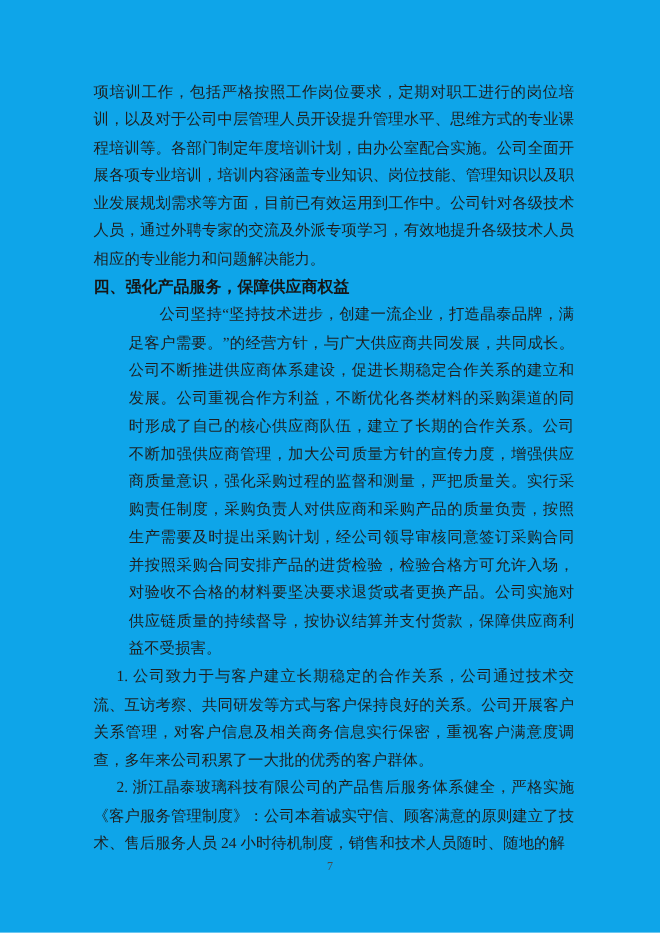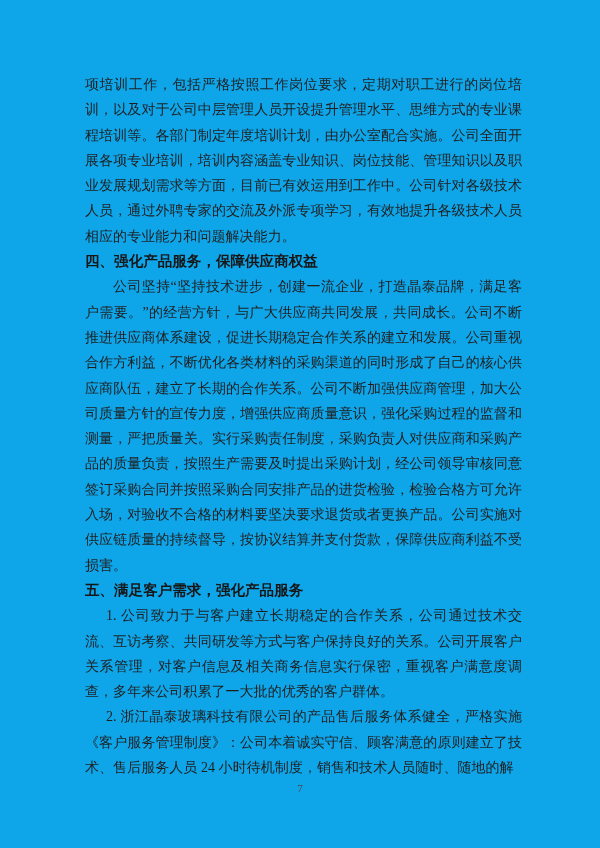--- a/index.html
+++ b/index.html
@@ -33,20 +33,21 @@
   }
   .content p.heading {
     font-family: "Liberation Sans", "DejaVu Sans", sans-serif;
     font-weight: bold;
     font-size: 14.5px;
     text-align: left;
     color: #161616;
   }
   .content p.indent {
     text-indent: 2em;
+    margin-left: 32px;
   }
   .content p.num {
     text-indent: 1.5em;
   }
   .page-number {
     position: absolute;
     top: 782px;
     left: 0;
     width: 600px;
     text-align: center;
@@ -56,18 +57,17 @@
   }
 </style>
 </head>
 <body>
 
 <div class="page">
   <div class="content">
     <p class="body">项培训工作，包括严格按照工作岗位要求，定期对职工进行的岗位培训，以及对于公司中层管理人员开设提升管理水平、思维方式的专业课程培训等。各部门制定年度培训计划，由办公室配合实施。公司全面开展各项专业培训，培训内容涵盖专业知识、岗位技能、管理知识以及职业发展规划需求等方面，目前已有效运用到工作中。公司针对各级技术人员，通过外聘专家的交流及外派专项学习，有效地提升各级技术人员相应的专业能力和问题解决能力。</p>
     <p class="heading">四、强化产品服务，保障供应商权益</p>
     <p class="body indent">公司坚持“坚持技术进步，创建一流企业，打造晶泰品牌，满足客户需要。”的经营方针，与广大供应商共同发展，共同成长。公司不断推进供应商体系建设，促进长期稳定合作关系的建立和发展。公司重视合作方利益，不断优化各类材料的采购渠道的同时形成了自己的核心供应商队伍，建立了长期的合作关系。公司不断加强供应商管理，加大公司质量方针的宣传力度，增强供应商质量意识，强化采购过程的监督和测量，严把质量关。实行采购责任制度，采购负责人对供应商和采购产品的质量负责，按照生产需要及时提出采购计划，经公司领导审核同意签订采购合同并按照采购合同安排产品的进货检验，检验合格方可允许入场，对验收不合格的材料要坚决要求退货或者更换产品。公司实施对供应链质量的持续督导，按协议结算并支付货款，保障供应商利益不受损害。</p>
-    <p class="heading">五、满足客户需求，强化产品服务</p>
     <p class="body num">1. 公司致力于与客户建立长期稳定的合作关系，公司通过技术交流、互访考察、共同研发等方式与客户保持良好的关系。公司开展客户关系管理，对客户信息及相关商务信息实行保密，重视客户满意度调查，多年来公司积累了一大批的优秀的客户群体。</p>
     <p class="body num">2. 浙江晶泰玻璃科技有限公司的产品售后服务体系健全，严格实施《客户服务管理制度》：公司本着诚实守信、顾客满意的原则建立了技术、售后服务人员 24 小时待机制度，销售和技术人员随时、随地的解</p>
   </div>
   <div class="page-number">7</div>
 </div>
 
 </body></html>

